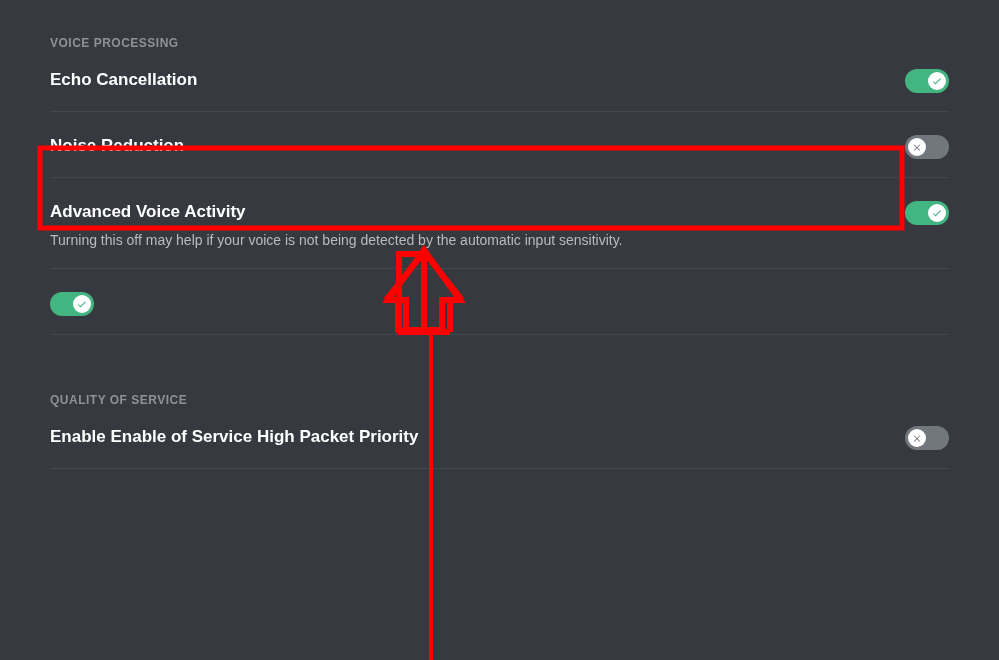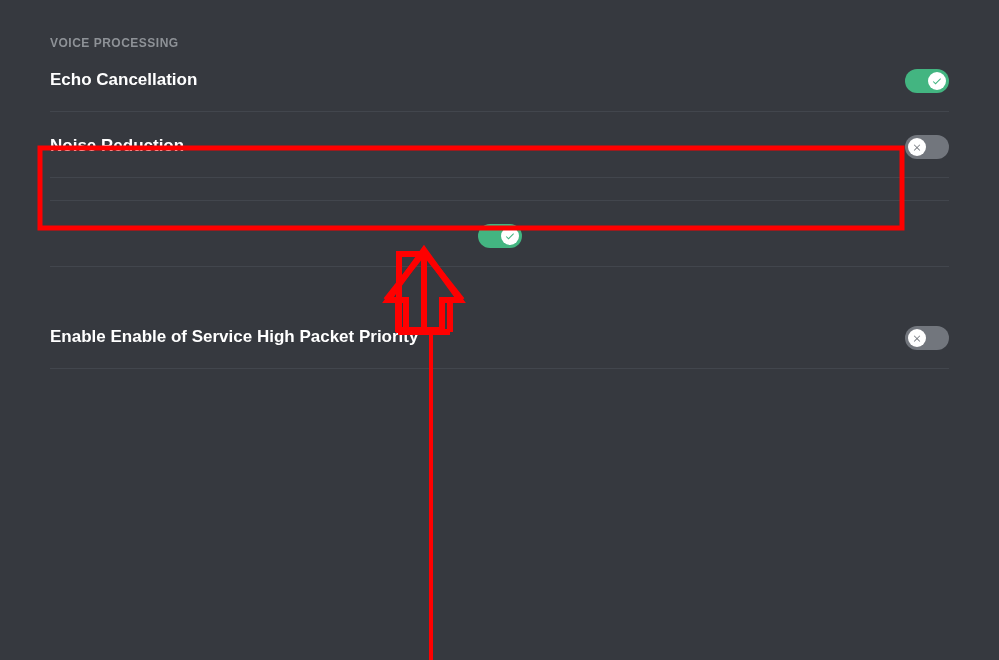--- a/index.html
+++ b/index.html
@@ -18,21 +18,21 @@
     color: #8e9297;
     font-size: 12px;
     font-weight: 700;
     letter-spacing: 0.5px;
     text-transform: uppercase;
     margin-bottom: 18px;
   }
   .row {
     display: flex;
     align-items: flex-start;
-    justify-content: center;
+    justify-content: flex-start;
     padding: 0 0 18px 0;
   }
   .row-inner {
     flex: 1;
     padding-right: 20px;
   }
   .row-title {
     color: #ffffff;
     font-size: 17px;
     font-weight: 600;
@@ -113,35 +113,49 @@
     <div class="toggle off">
       <div class="knob">
         <svg width="10" height="10" viewBox="0 0 24 24">
             <path fill="#72767d" d="M18.3 5.71L12 12.01l-6.3-6.3-1.41 1.41 6.3 6.3-6.3 6.3 1.41 1.41 6.3-6.3 6.3 6.3 1.41-1.41-6.3-6.3 6.3-6.3z"></path>
           </svg>
       </div>
     </div>
   </div>
   <div class="divider"></div>
 
+  <div class="row">
+    <div class="row-inner">
+      <div class="row-title">Advanced Voice Activity</div>
+      <div class="row-desc">Turning this off may help if your voice is not being detected by the automatic input sensitivity.</div>
+    </div>
+    <div class="toggle on">
+      <div class="knob">
+        <svg width="12" height="12" viewBox="0 0 24 24">
+            <path fill="#43b581" d="M9 16.17l-3.88-3.88L3.7 13.7 9 19l11-11-1.41-1.41z"></path>
+          </svg>
+      </div>
+    </div>
+  </div>
   <div class="divider"></div>
 
   <div class="row">
     <div class="toggle on">
       <div class="knob">
         <svg width="12" height="12" viewBox="0 0 24 24">
             <path fill="#43b581" d="M9 16.17l-3.88-3.88L3.7 13.7 9 19l11-11-1.41-1.41z"></path>
           </svg>
       </div>
     </div>
   </div>
   <div class="divider"></div>
 
   <div class="section-gap"></div>
 
+  <div class="section-header">QUALITY OF SERVICE</div>
 
   <div class="row">
     <div class="row-inner">
       <div class="row-title">Enable Enable of Service High Packet Priority</div>
     </div>
     <div class="toggle off">
       <div class="knob">
         <svg width="10" height="10" viewBox="0 0 24 24">
             <path fill="#72767d" d="M18.3 5.71L12 12.01l-6.3-6.3-1.41 1.41 6.3 6.3-6.3 6.3 1.41 1.41 6.3-6.3 6.3 6.3 1.41-1.41-6.3-6.3 6.3-6.3z"></path>
           </svg>

